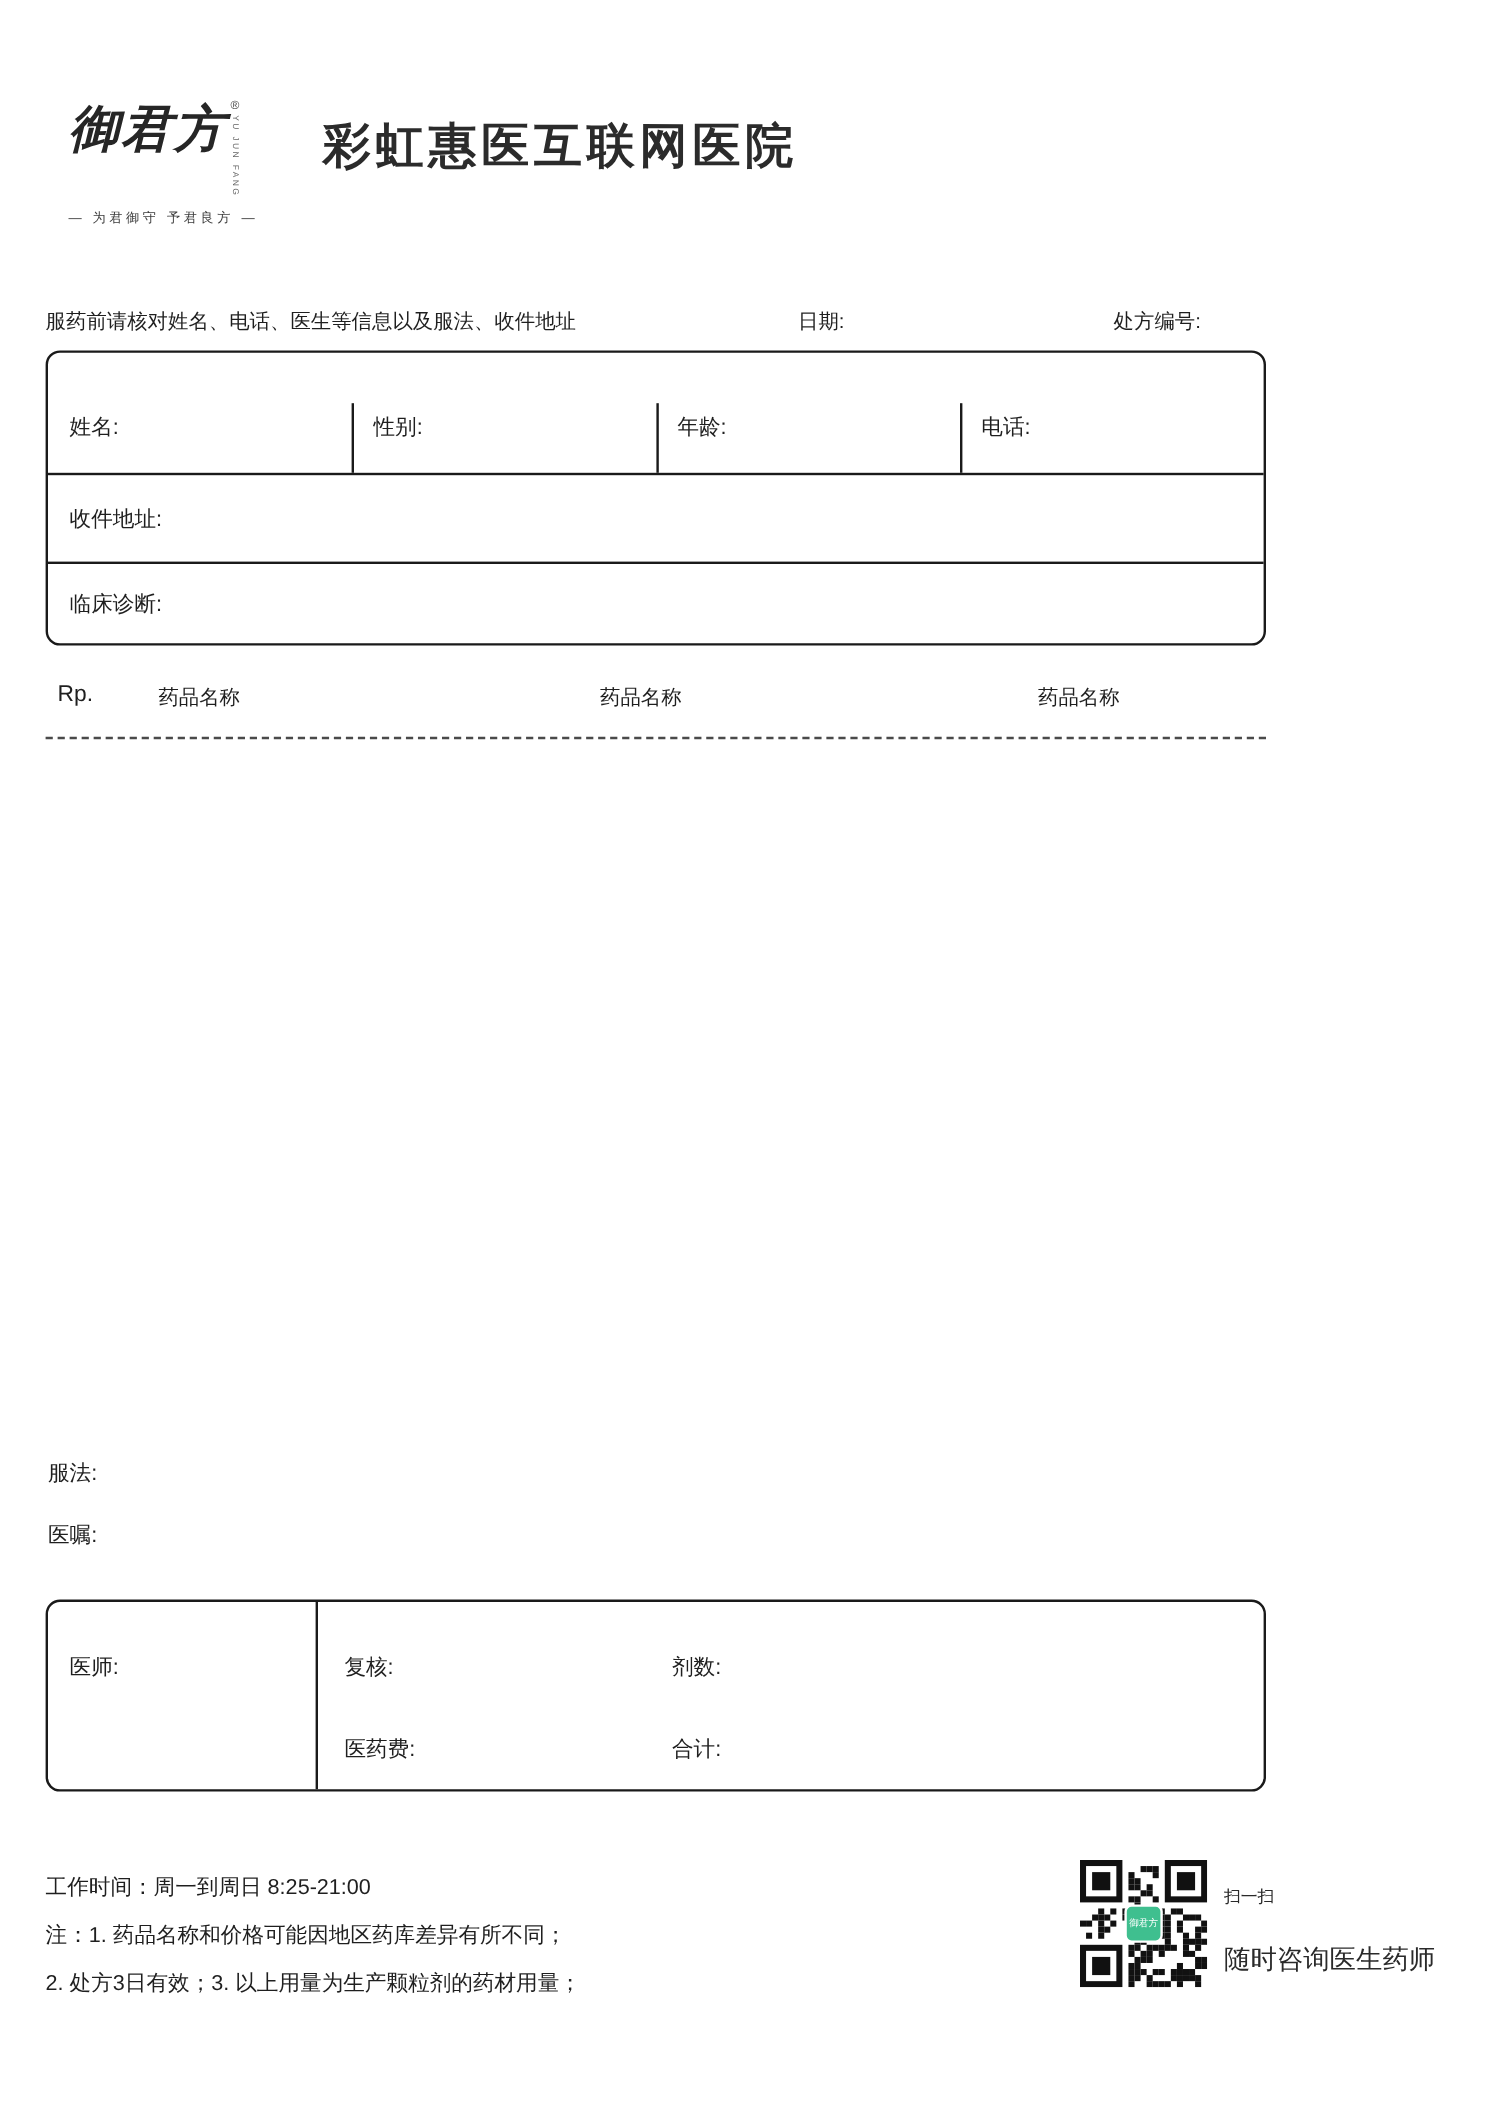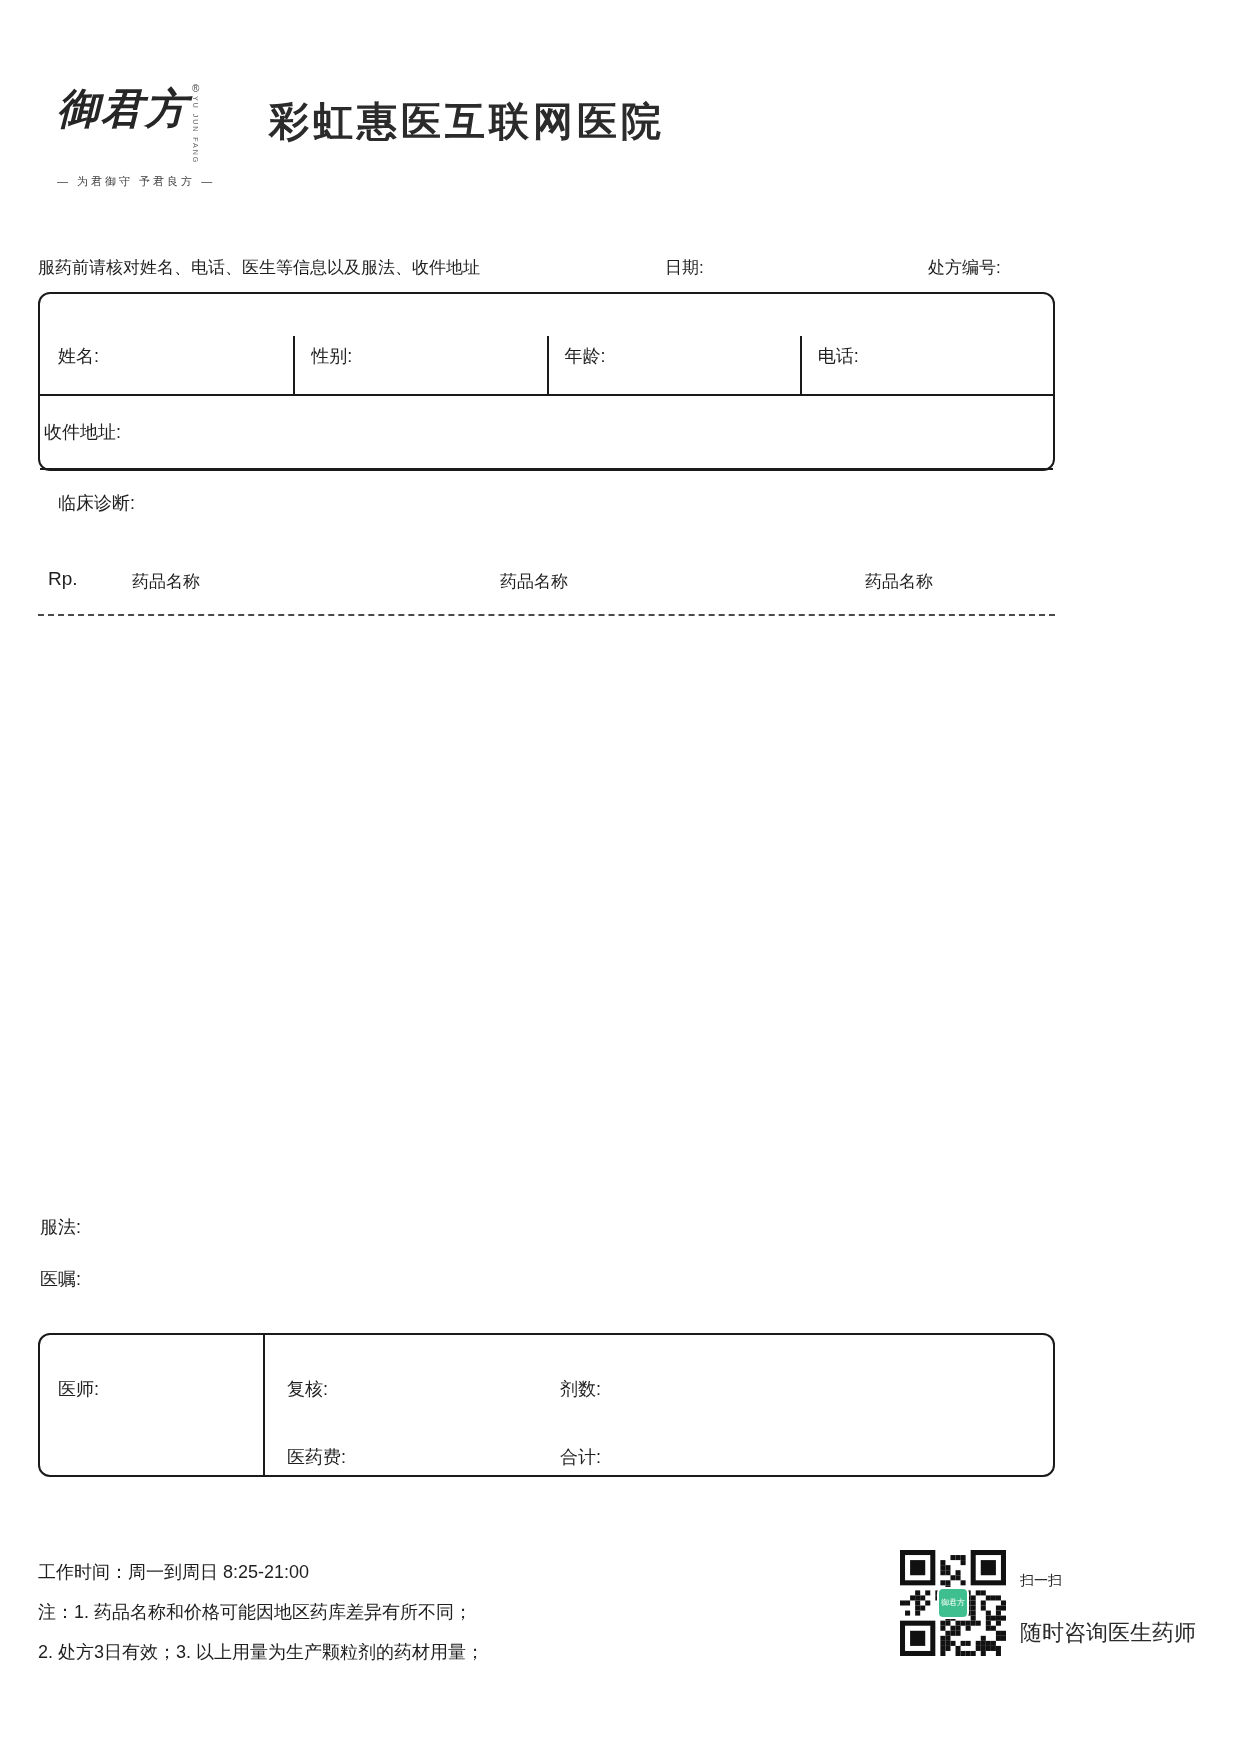--- a/index.html
+++ b/index.html
@@ -34,44 +34,44 @@
     margin-left:62px;margin-top:8px;
     font-size:40px;font-weight:900;color:#2b2b2b;letter-spacing:4px;white-space:nowrap;
   }
   
   .notice-row{position:absolute;left:38px;top:256px;width:1017px;height:26px;font-size:17px;}
   .notice-text{position:absolute;left:0;top:0;}
   .date-label{position:absolute;left:627px;top:0;}
   .rx-label{position:absolute;left:890px;top:0;}
   
   .patient-box{
-    position:absolute;left:38px;top:292px;width:1017px;height:179px;
+    position:absolute;left:38px;top:292px;width:1017px;height:246px;
     border:2px solid #1a1a1a;border-radius:12px;box-sizing:border-box;
   }
   .p-row1{position:relative;height:100px;display:flex;}
   .p-cell{position:relative;flex:0 0 25%;display:flex;align-items:flex-end;box-sizing:border-box;padding:0 0 26px 18px;font-size:18px;}
   .vsep{position:absolute;left:0;bottom:0;width:2px;height:58px;background:#1a1a1a;}
-  .p-row2{position:relative;height:74px;border-top:2px solid #1a1a1a;display:flex;align-items:center;padding-left:4px;font-size:18px;box-sizing:border-box;}
+  .p-row2{position:relative;height:74px;border-top:2px solid #1a1a1a;display:flex;align-items:center;padding-left:18px;font-size:18px;box-sizing:border-box;}
   .p-row3{position:relative;height:68px;border-top:2px solid #1a1a1a;display:flex;align-items:center;padding-left:18px;font-size:18px;box-sizing:border-box;}
   
   .rp-row{position:absolute;left:28px;top:568px;width:1017px;height:26px;font-size:17px;}
   .rp-label{position:absolute;left:20px;top:0;font-size:19px;}
   .drug-col-1{position:absolute;left:104px;top:2px;}
   .drug-col-2{position:absolute;left:472px;top:2px;}
   .drug-col-3{position:absolute;left:837px;top:2px;}
   .dashed-line{
     position:absolute;left:38px;top:614px;width:1017px;height:0;
     border-top:2px dashed #4a4a4a;
   }
   
   .usage-label{position:absolute;left:40px;top:1215px;font-size:18px;}
   .advice-label{position:absolute;left:40px;top:1267px;font-size:18px;}
   
   .signoff-box{
-    position:absolute;left:38px;top:1333px;width:1017px;height:144px;
+    position:absolute;left:38px;top:1333px;width:1017px;height:160px;
     border:2px solid #1a1a1a;border-radius:12px;box-sizing:border-box;
     display:flex;
   }
   .s-left{flex:0 0 225px;border-right:2px solid #1a1a1a;box-sizing:border-box;padding:42px 0 0 18px;font-size:18px;}
   .s-right{position:relative;flex:1;}
   .s-review{position:absolute;left:22px;top:42px;font-size:18px;}
   .s-doses{position:absolute;left:295px;top:42px;font-size:18px;}
   .s-fee{position:absolute;left:22px;top:110px;font-size:18px;}
   .s-total{position:absolute;left:295px;top:110px;font-size:18px;}
   

